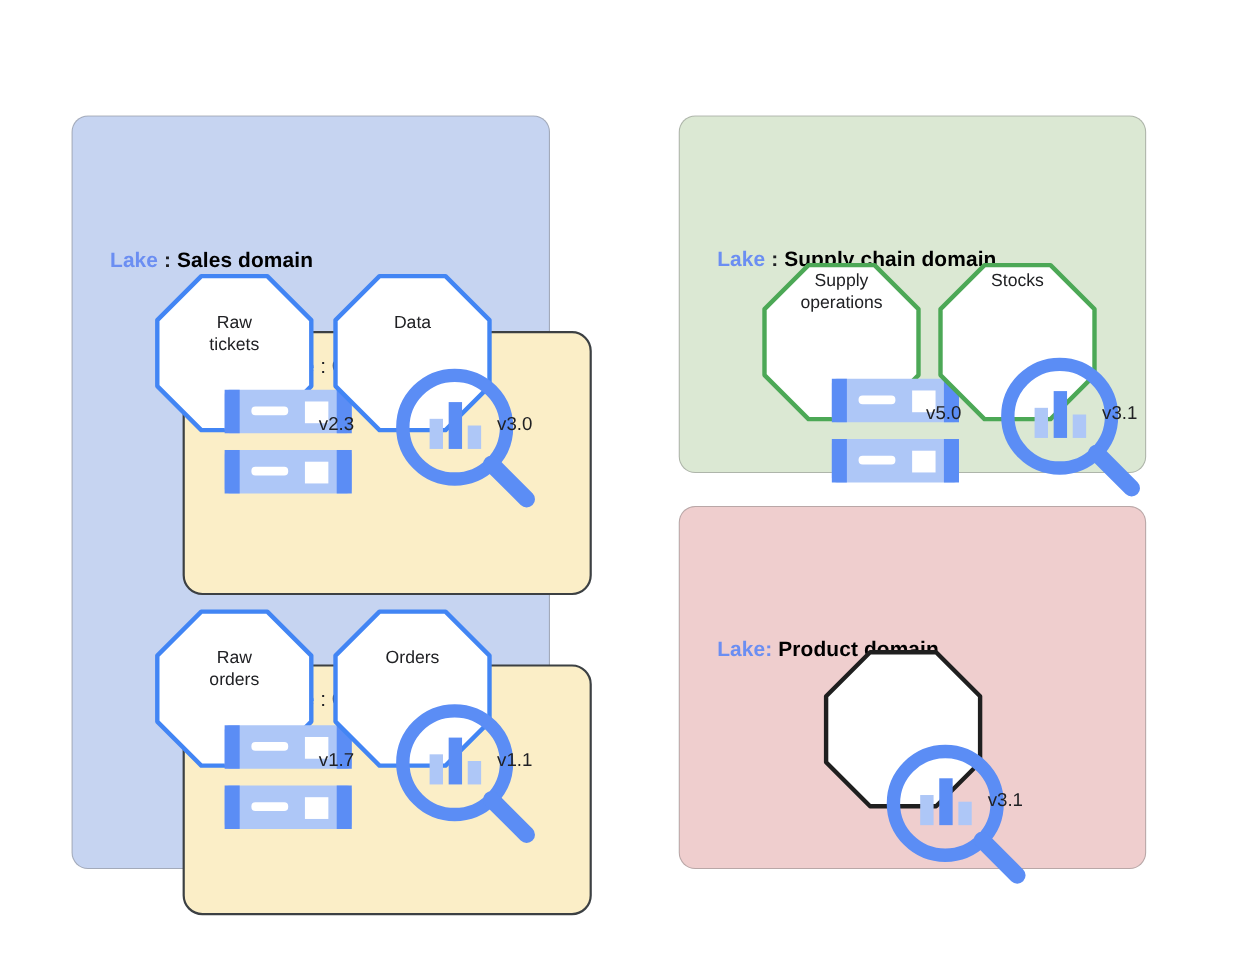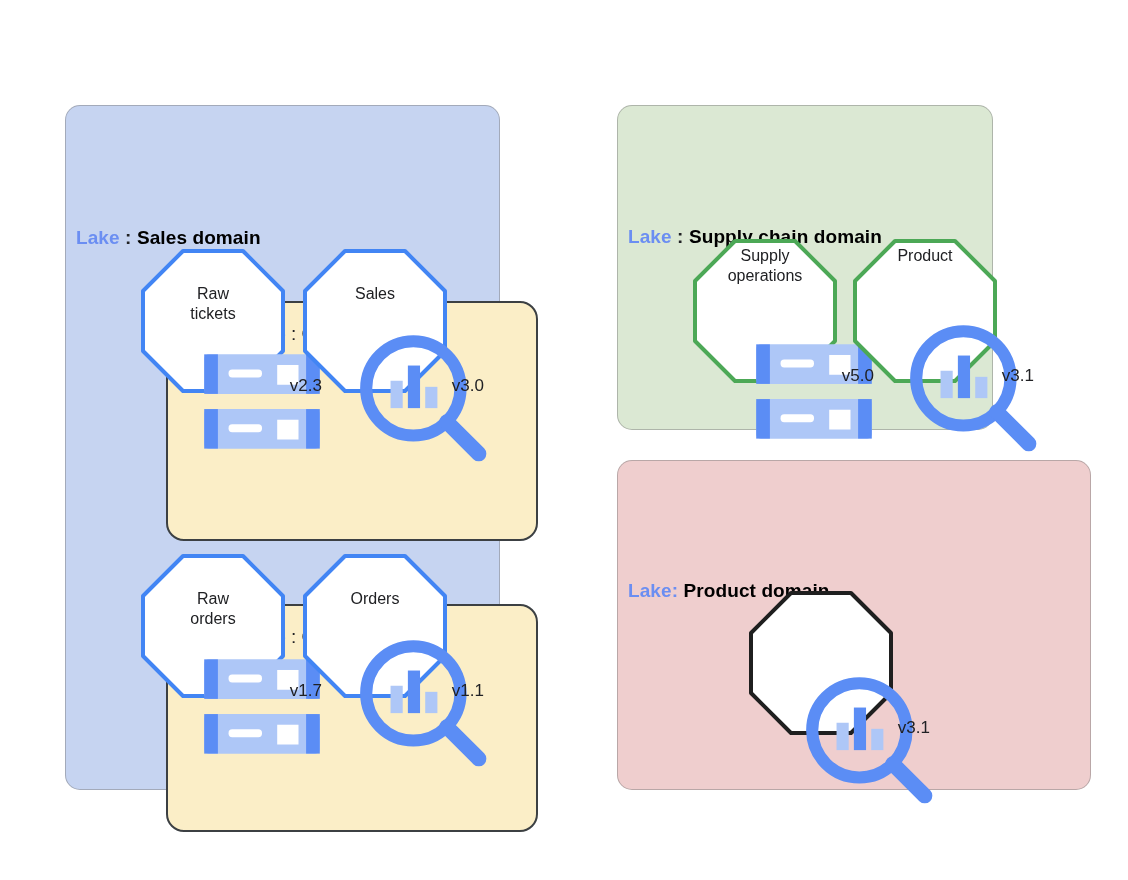--- a/index.html
+++ b/index.html
@@ -22,21 +22,21 @@
 
   
   .lake {
     position: absolute;
     border-radius: 15px;
     border: 1px solid rgba(120,120,120,0.45);
     box-sizing: border-box;
   }
   .lake-title {
     position: absolute;
-    left: 10px;
+    left: 34px;
     font-size: 19px;
     letter-spacing: 0.1px;
     white-space: nowrap;
     color: #202124;
   }
   .lake-title .kw {
     color: #6b8ef2;
     font-weight: bold;
   }
   .lake-title .sep {
@@ -46,22 +46,22 @@
   .lake-title .sep-blue {
     color: #6b8ef2;
     font-weight: bold;
   }
   .lake-title .name {
     color: #000000;
     font-weight: bold;
   }
 
   #lake-sales   { left: 65px;  top: 105px; width: 435px; height: 685px; background: #c6d4f1; }
-  #lake-supply  { left: 617px; top: 105px; width: 376px; height: 325px; background: #dbe8d3; }
-  #lake-product { left: 617px; top: 460px; width: 474px; height: 330px; background: #efcece; }
+  #lake-supply  { left: 617px; top: 105px; width: 425px; height: 325px; background: #dbe8d3; }
+  #lake-product { left: 617px; top: 460px; width: 425px; height: 330px; background: #efcece; }
 
   #lake-sales   .lake-title { top: 121px; }
   #lake-supply  .lake-title { top: 120px; }
   #lake-product .lake-title { top: 119px; }
 
   
   .zone {
     position: absolute;
     background: #fbeec7;
     border: 2px solid #3c4043;
@@ -204,21 +204,21 @@
         <rect x="29" y="29.5" width="7" height="6.5" fill="#ffffff"></rect>
       </svg>
     </div>
     <div class="node-version">v2.3</div>
   </div>
 
   <div class="node" id="node-sales">
     <svg viewBox="0 0 146 146">
       <polygon points="43,3 103,3 143,43 143,103 103,143 43,143 3,103 3,43" fill="#ffffff" stroke="#4285f4" stroke-width="4" stroke-linejoin="round"></polygon>
     </svg>
-    <div class="node-label">Sales</div>
+    <div class="node-label">Data</div>
     <div class="node-icon">
       <svg viewBox="0 0 48 48">
         <circle cx="20.5" cy="20.5" r="15.5" fill="none" stroke="#5b8df5" stroke-width="4"></circle>
         <line x1="31.5" y1="31.5" x2="42" y2="42" stroke="#5b8df5" stroke-width="5" stroke-linecap="round"></line>
         <rect x="13" y="18" width="4" height="9" fill="#aec7f7"></rect>
         <rect x="18.7" y="13" width="4" height="14" fill="#5b8df5"></rect>
         <rect x="24.4" y="20" width="4" height="7" fill="#aec7f7"></rect>
       </svg>
     </div>
     <div class="node-version">v3.0</div>
@@ -284,21 +284,21 @@
         <rect x="29" y="29.5" width="7" height="6.5" fill="#ffffff"></rect>
       </svg>
     </div>
     <div class="node-version">v5.0</div>
   </div>
 
   <div class="node" id="node-stocks">
     <svg viewBox="0 0 146 146">
       <polygon points="43,3 103,3 143,43 143,103 103,143 43,143 3,103 3,43" fill="#ffffff" stroke="#4ca856" stroke-width="4" stroke-linejoin="round"></polygon>
     </svg>
-    <div class="node-label">Product</div>
+    <div class="node-label">Stocks</div>
     <div class="node-icon">
       <svg viewBox="0 0 48 48">
         <circle cx="20.5" cy="20.5" r="15.5" fill="none" stroke="#5b8df5" stroke-width="4"></circle>
         <line x1="31.5" y1="31.5" x2="42" y2="42" stroke="#5b8df5" stroke-width="5" stroke-linecap="round"></line>
         <rect x="13" y="18" width="4" height="9" fill="#aec7f7"></rect>
         <rect x="18.7" y="13" width="4" height="14" fill="#5b8df5"></rect>
         <rect x="24.4" y="20" width="4" height="7" fill="#aec7f7"></rect>
       </svg>
     </div>
     <div class="node-version">v3.1</div>

